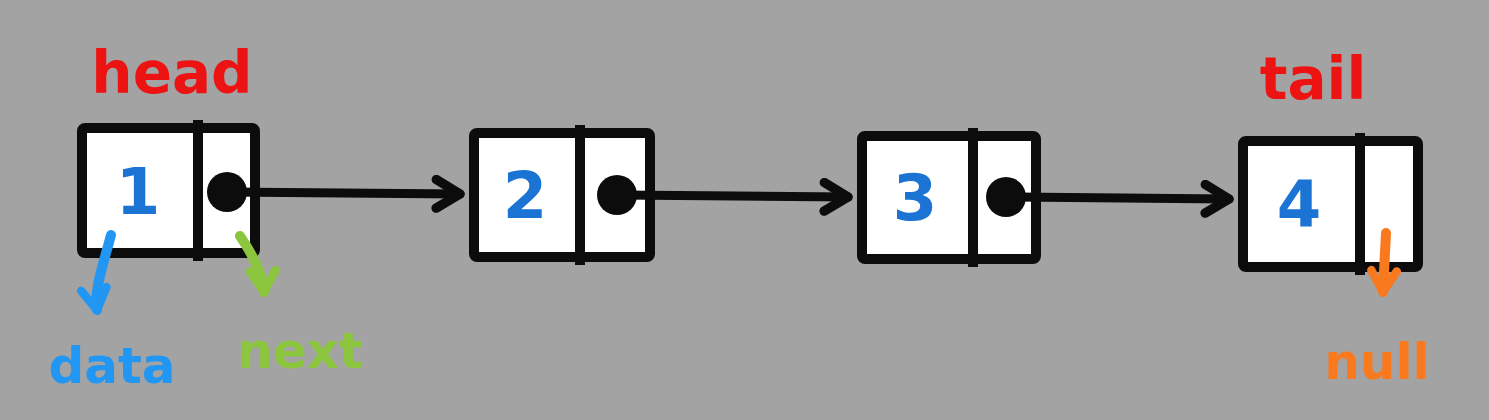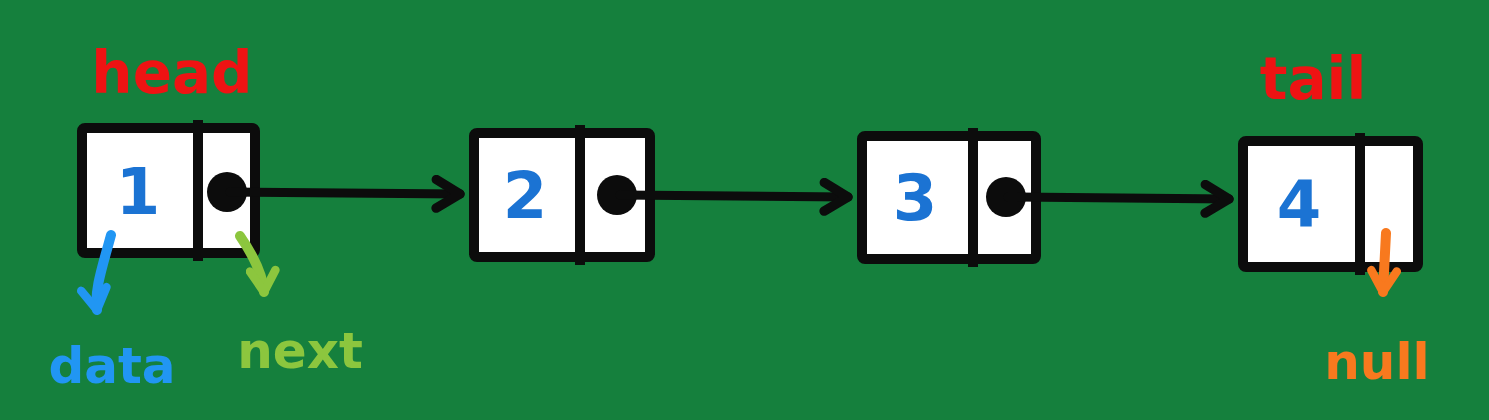--- a/index.html
+++ b/index.html
@@ -5,21 +5,21 @@
   html, body {
     margin: 0;
     padding: 0;
     background: #ffffff;
     font-family: "DejaVu Sans", "Liberation Sans", sans-serif;
   }
   .canvas {
     position: relative;
     width: 1489px;
     height: 420px;
-    background: #15803d;
+    background: #a3a3a3;
     overflow: hidden;
   }
   svg { display: block; }
   .node-box {
     fill: #ffffff;
     stroke: #0c0c0c;
     stroke-width: 10;
     stroke-linejoin: round;
   }
   .divider {

